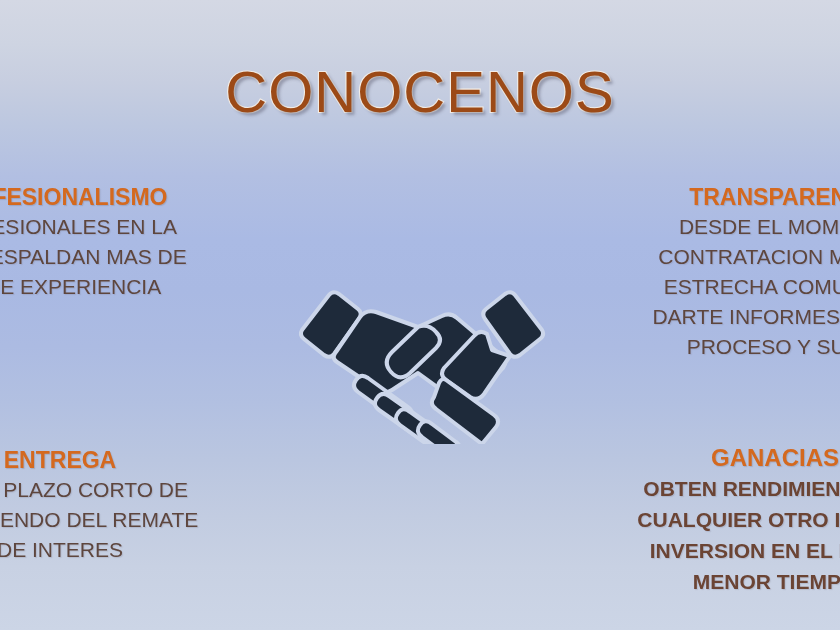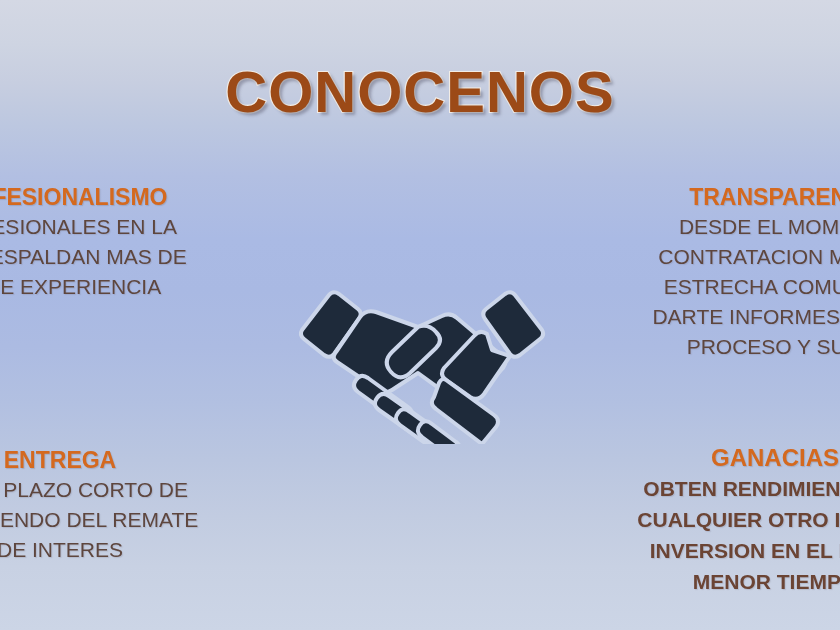--- a/index.html
+++ b/index.html
@@ -35,21 +35,21 @@
   }
 
   
   #title {
     position: absolute;
     top: 58px;
     left: 0;
     width: 840px;
     text-align: center;
     font-size: 58px;
-    font-weight: bold;
+    font-weight: normal;
     letter-spacing: 1px;
     color: #9c4a17;
     -webkit-text-stroke: 2.2px #f3ede6;
     paint-order: stroke fill;
     text-shadow: 3px 3px 3px rgba(90,90,110,0.45);
     white-space: nowrap;
   }
 
   
   .block {

